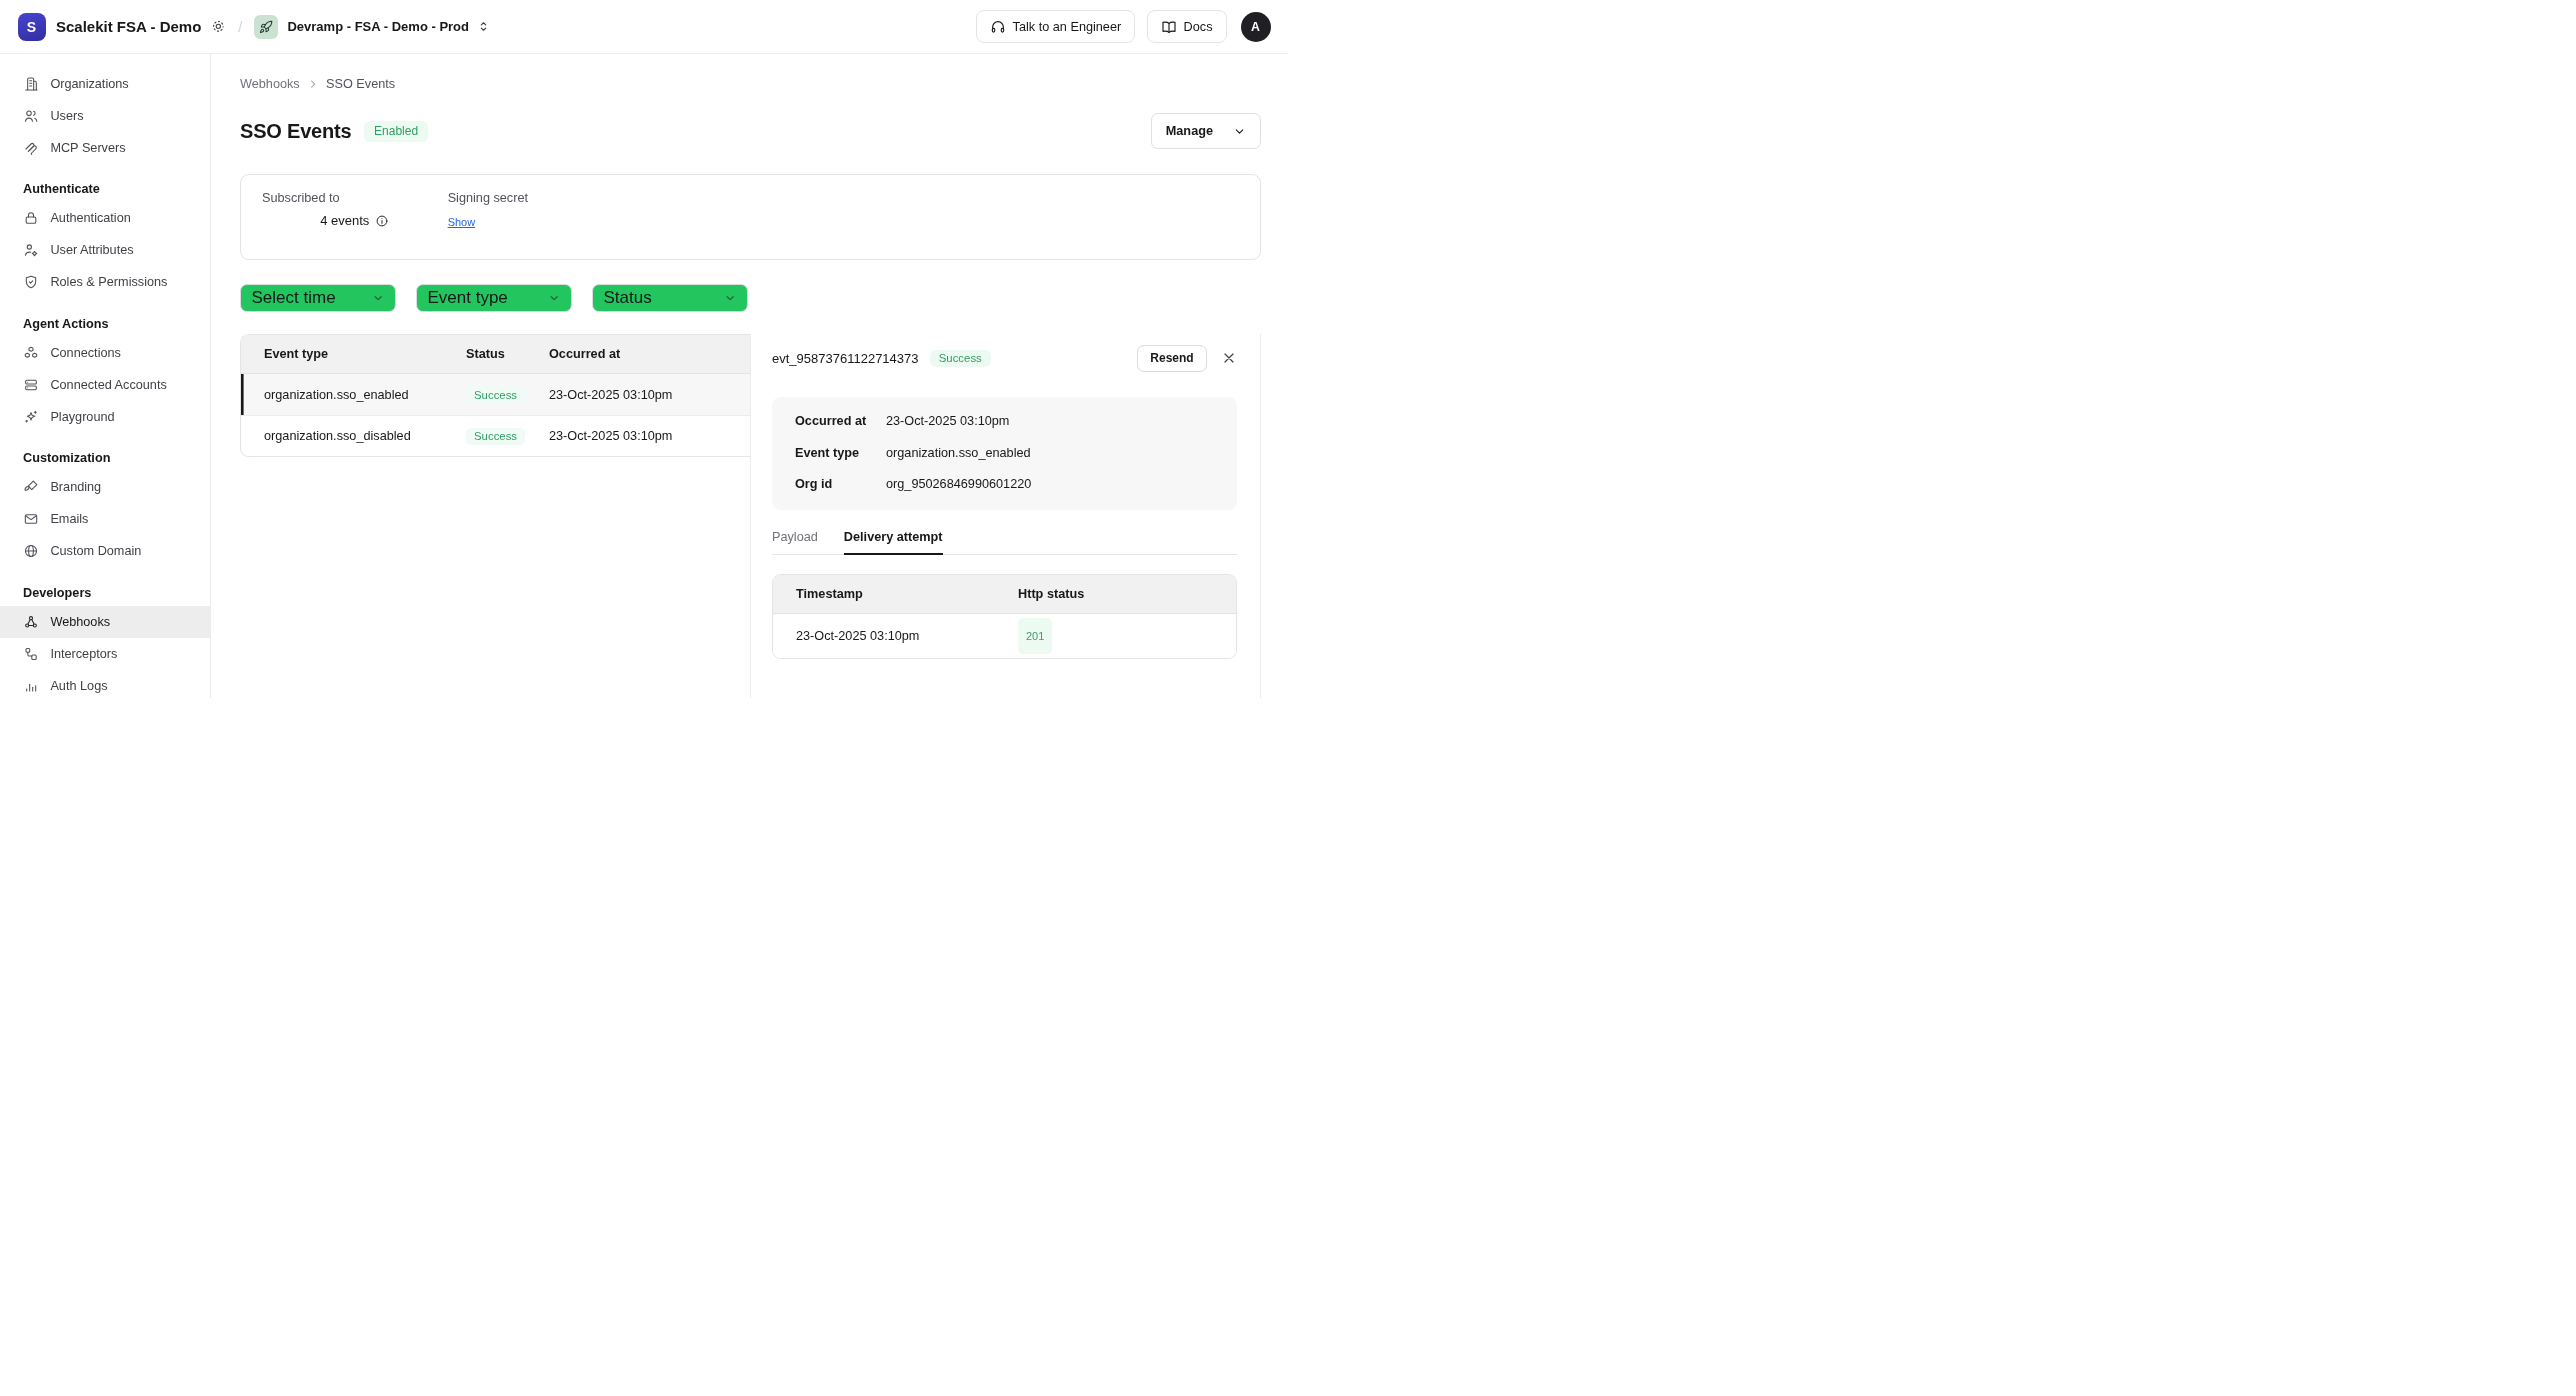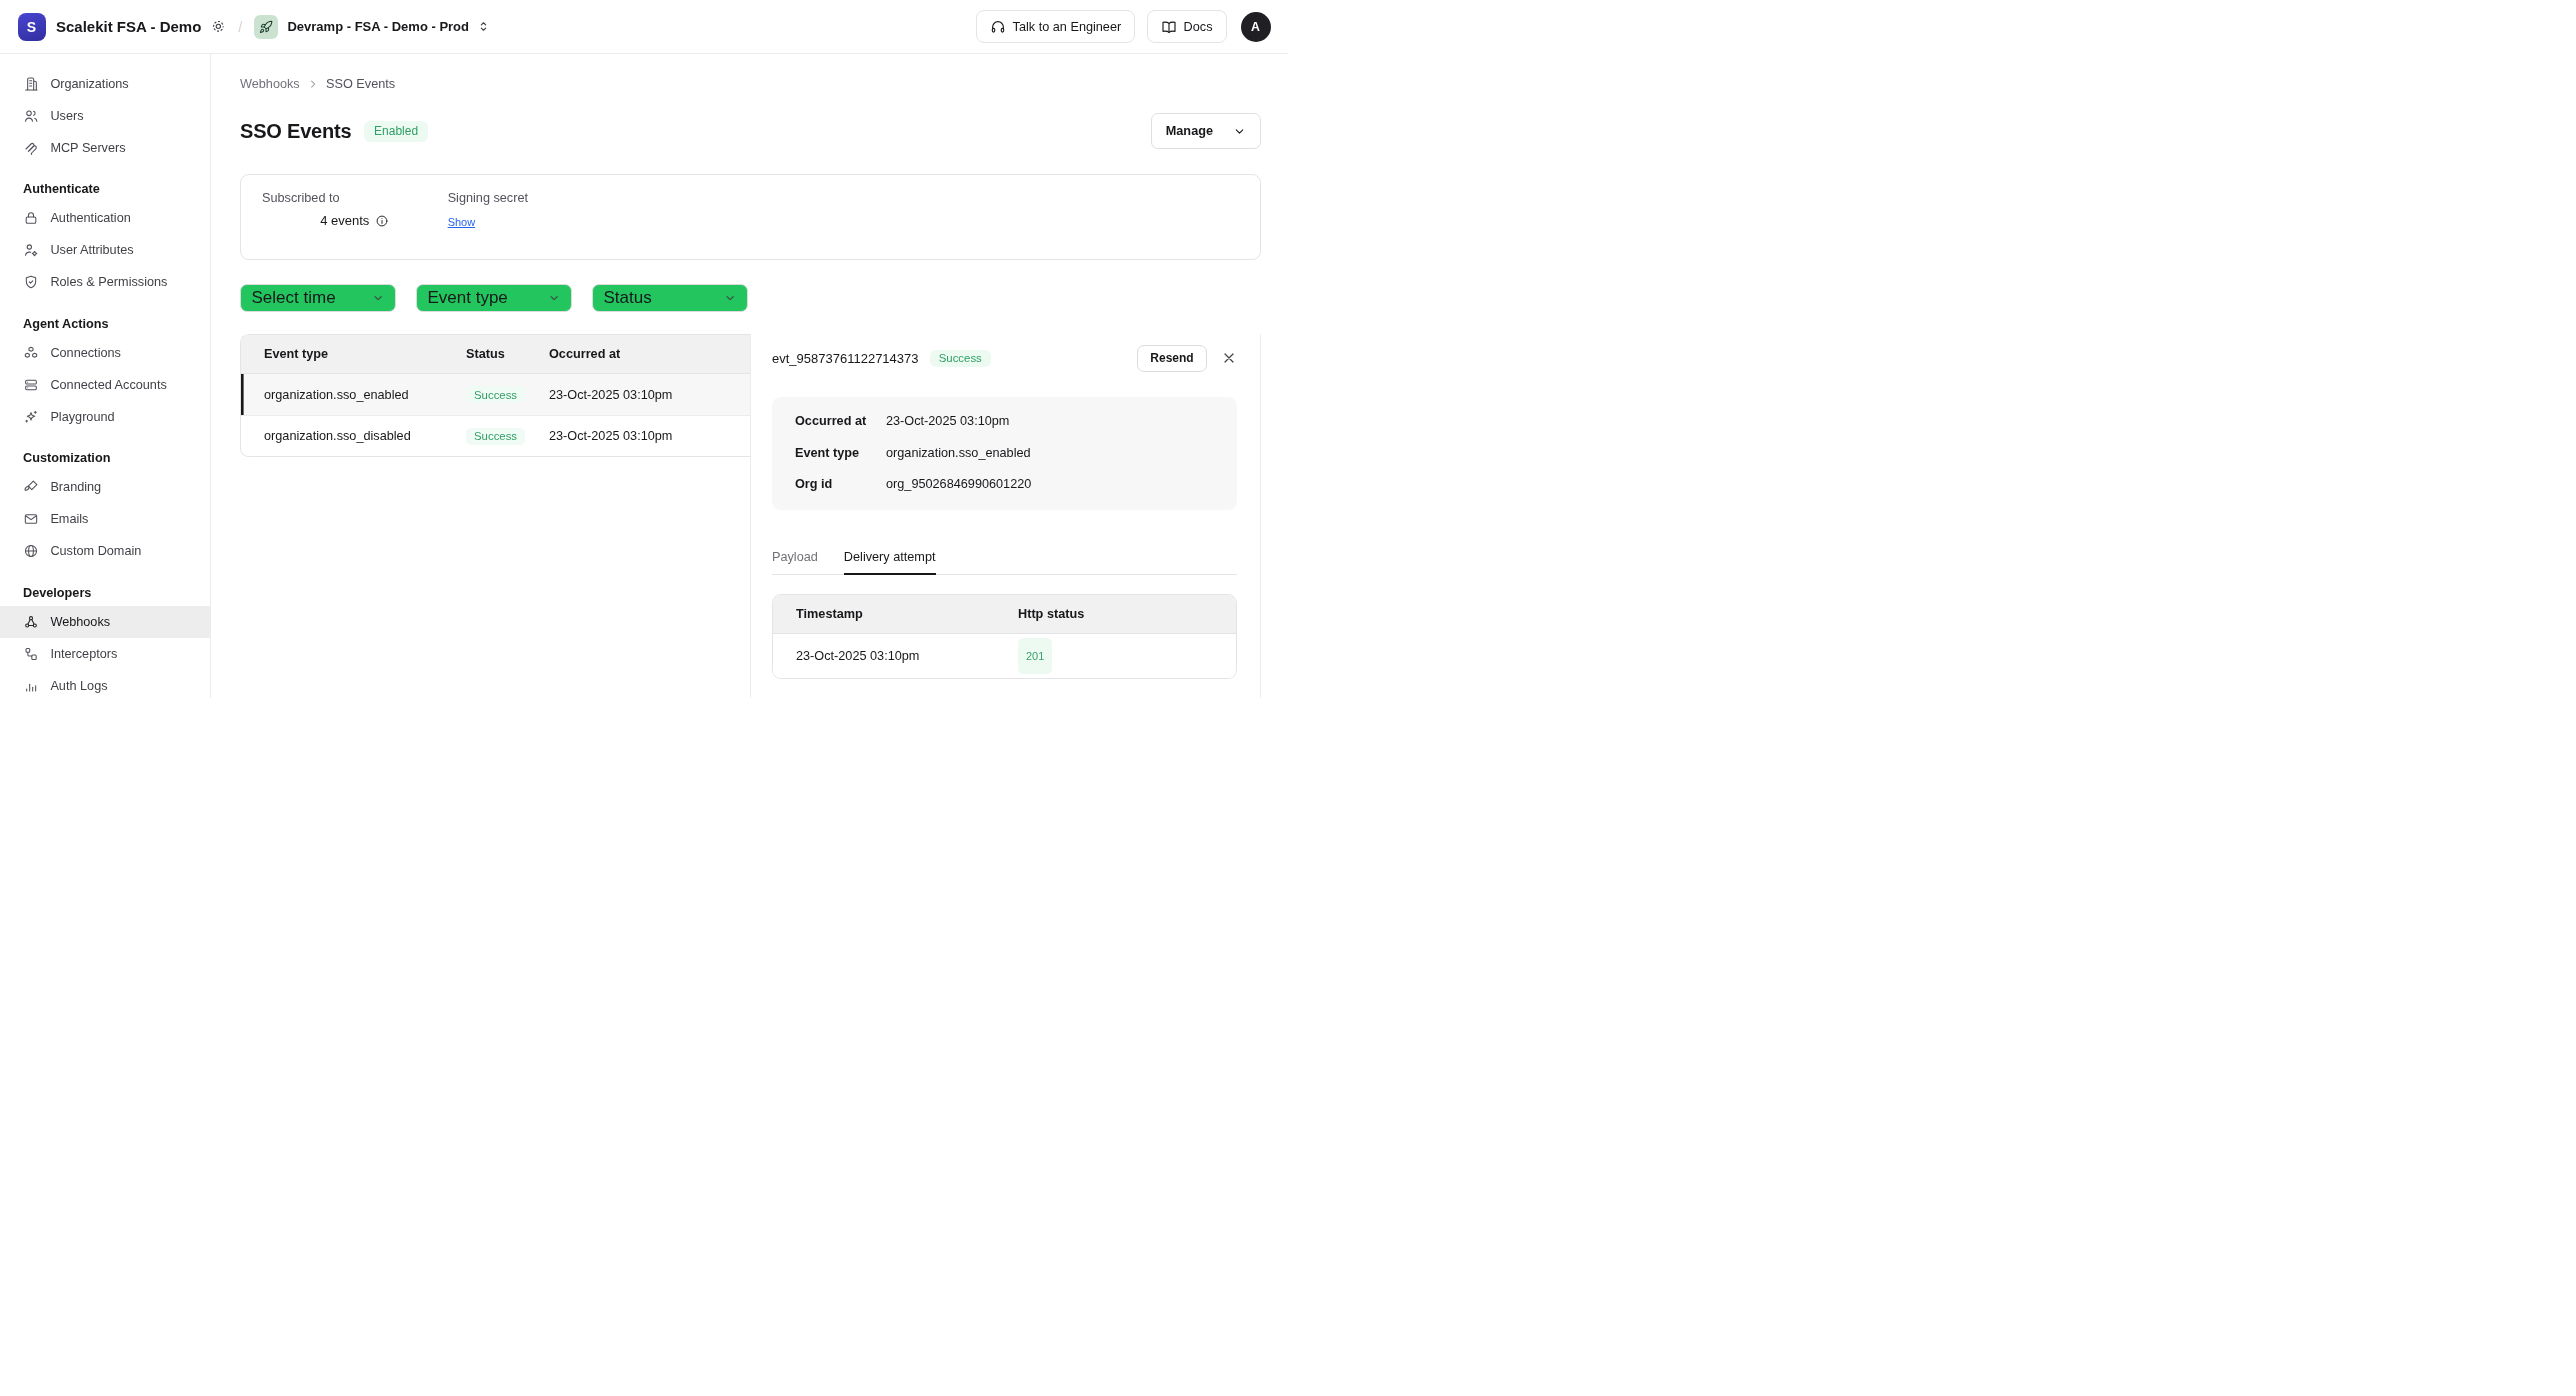--- a/index.html
+++ b/index.html
@@ -101,23 +101,23 @@
     font-family:inherit; color:#18181b; }
   .close-btn { background:none; border:none; cursor:pointer; color:#3f3f46; display:flex;
     margin-left:14px; }
 
   .fields-card { margin-top:25.4px; background:#f7f7f8; border-radius:8.8px; padding:16px 23px; }
   .f-row { display:flex; font-size:12.7px; line-height:17.5px; }
   .f-row + .f-row { margin-top:14px; }
   .f-label { width:91px; font-weight:700; flex:0 0 91px; }
   .f-value { color:#18181b; }
 
-  .tabs { margin-top:40px; display:flex; gap:26px; border-bottom:0.9px solid #e4e4e7; }
+  .tabs { margin-top:20px; display:flex; gap:26px; border-bottom:0.9px solid #e4e4e7; }
   .tab { font-size:12.7px; padding-bottom:9.7px; cursor:pointer; color:#71717a; }
-  .tab.active { color:#18181b; font-weight:400; border-bottom:2.2px solid #18181b; margin-bottom:-0.9px; }
+  .tab.active { color:#18181b; font-weight:700; border-bottom:2.2px solid #18181b; margin-bottom:-0.9px; }
 
   .attempts-table { margin-top:18.4px; border:0.9px solid #e4e4e7; border-radius:8.8px; overflow:hidden; }
   .at-row { display:flex; align-items:center; }
   .at-head { background:#f1f1f2; height:39px; font-weight:700; font-size:12.7px;
     border-bottom:0.9px solid #e4e4e7; }
   .at-c1 { width:245px; padding-left:23px; }
   .at-c2 { flex:1; }
   .at-data { height:44px; font-size:12.7px; background:#fff; }
   .code-pill { display:inline-block; background:#ecfaf1; color:#3aa06a; font-size:11px;
     padding:12px 8px; border-radius:5.3px; }

